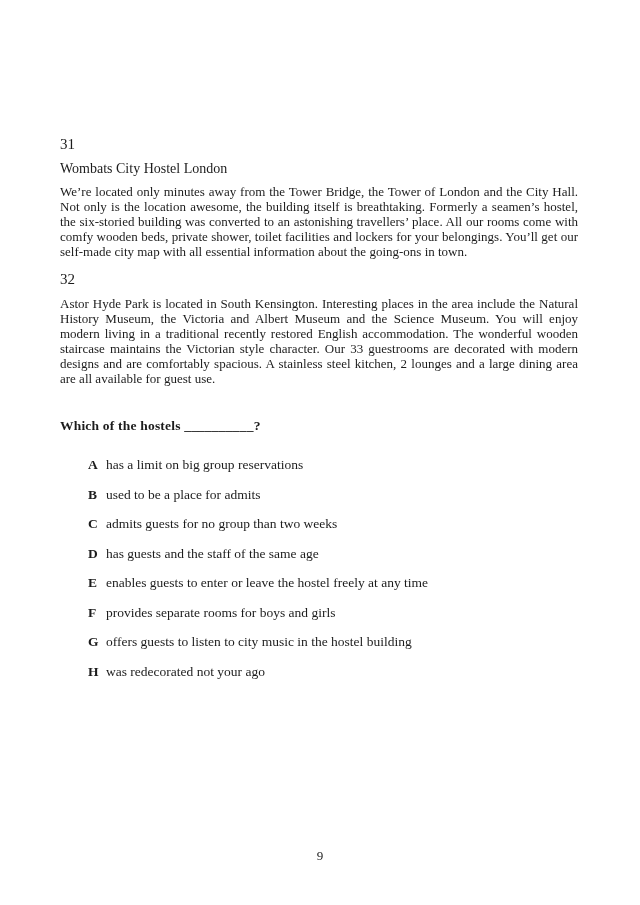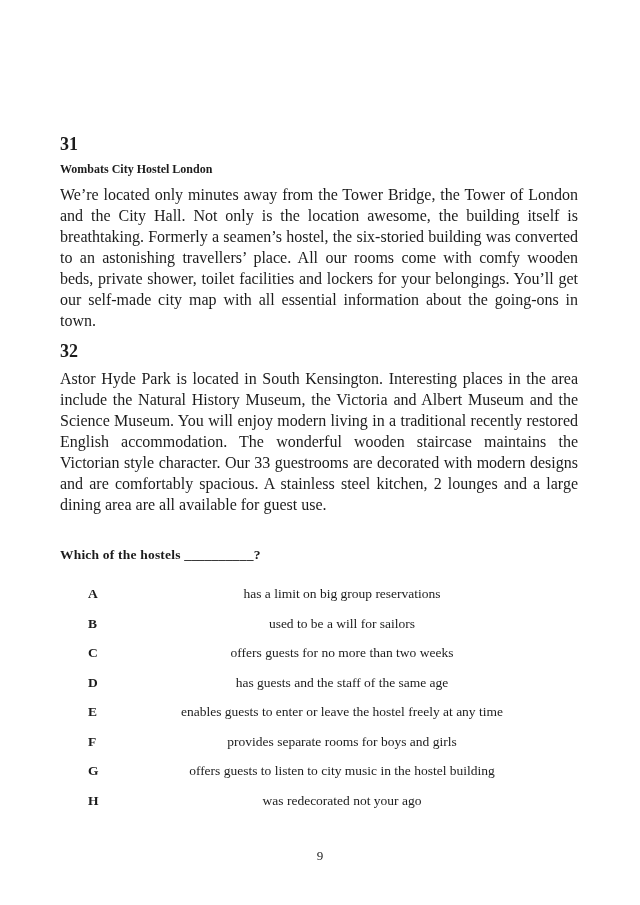--- a/index.html
+++ b/index.html
@@ -17,34 +17,34 @@
   }
   .page {
     position: absolute;
     inset: 0;
     background: #ffffff;
   }
   .content {
     padding: 137px 62px 0 60px;
   }
   .item-number {
-    font-weight: bold;
-    font-size: 18px;
+    font-weight: normal;
+    font-size: 15px;
     line-height: 15px;
     margin: 0 0 9px 0;
   }
   .section-title {
-    font-weight: bold;
-    font-size: 12px;
+    font-weight: normal;
+    font-size: 14px;
     line-height: 16px;
     margin: 0 0 7px 0;
   }
   .section-body {
-    font-size: 16px;
-    line-height: 21px;
+    font-size: 13px;
+    line-height: 15px;
     text-align: justify;
     margin: 0 0 13px 0;
   }
   .section + .section {
     margin-top: 6px;
   }
   .question-prompt {
     font-weight: bold;
     font-size: 13.5px;
     line-height: 17px;
@@ -62,21 +62,20 @@
     line-height: 19px;
     margin-bottom: 10.5px;
   }
   .option-letter {
     font-weight: bold;
     width: 18px;
     flex: 0 0 18px;
   }
   .option-text {
     flex: 1;
-    text-align: center;
   }
   .page-number {
     position: absolute;
     left: 0;
     right: 0;
     top: 848px;
     text-align: center;
     font-size: 13px;
   }
 </style>
@@ -99,25 +98,25 @@
 
     <p class="question-prompt">Which of the hostels __________?</p>
 
     <div class="options">
       <div class="option-row">
         <span class="option-letter">A</span>
         <span class="option-text">has a limit on big group reservations</span>
       </div>
       <div class="option-row">
         <span class="option-letter">B</span>
-        <span class="option-text">used to be a will for sailors</span>
+        <span class="option-text">used to be a place for admits</span>
       </div>
       <div class="option-row">
         <span class="option-letter">C</span>
-        <span class="option-text">offers guests for no more than two weeks</span>
+        <span class="option-text">admits guests for no group than two weeks</span>
       </div>
       <div class="option-row">
         <span class="option-letter">D</span>
         <span class="option-text">has guests and the staff of the same age</span>
       </div>
       <div class="option-row">
         <span class="option-letter">E</span>
         <span class="option-text">enables guests to enter or leave the hostel freely at any time</span>
       </div>
       <div class="option-row">

